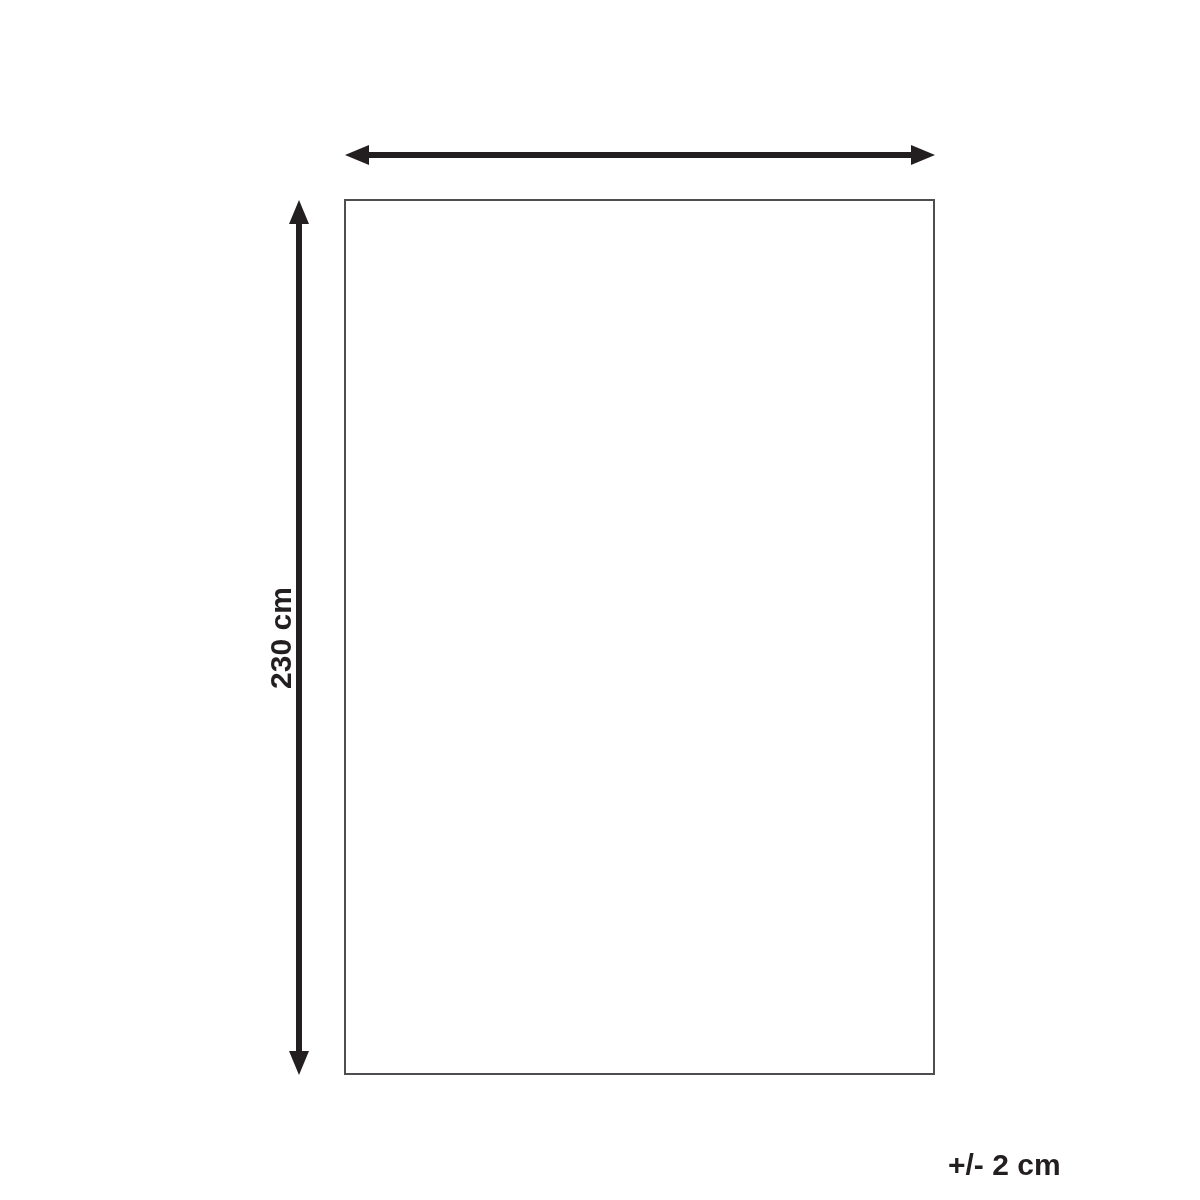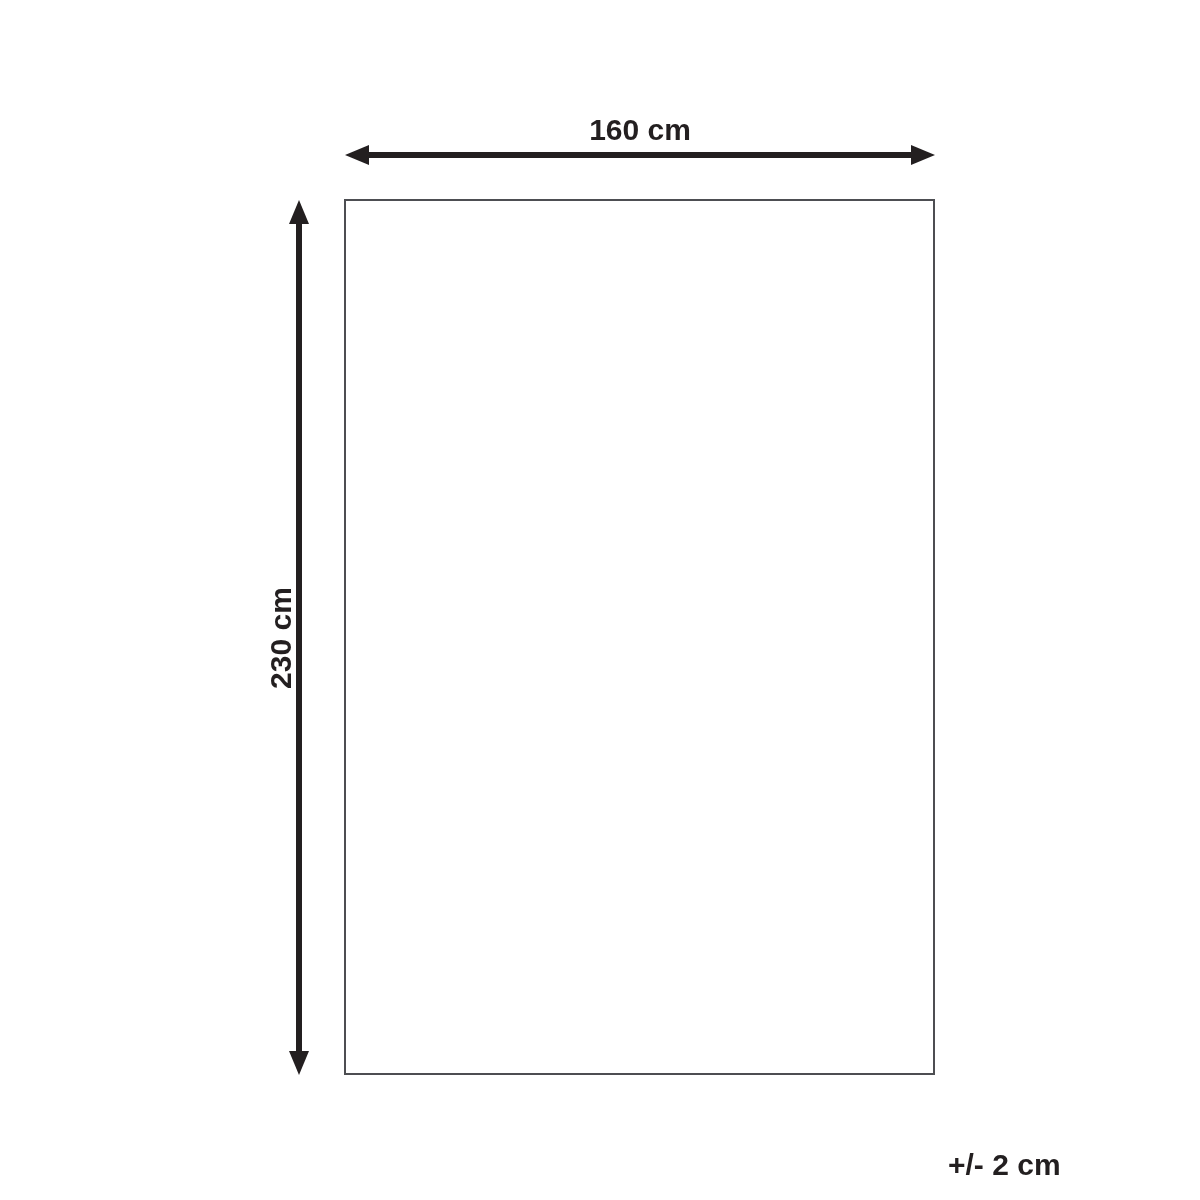--- a/index.html
+++ b/index.html
@@ -114,19 +114,18 @@
     <span class="shaft"></span>
     <span class="head-right"></span>
   </div>
 
   <div class="v-arrow">
     <span class="head-top"></span>
     <span class="shaft"></span>
     <span class="head-bottom"></span>
   </div>
 
-  <div class="dim-label width-label">160 cm</div>
 
   <div class="dim-label height-label">230 cm</div>
 
   <div class="dim-label tolerance-label">+/- 2 cm</div>
 
 </div>
 
 </body></html>

